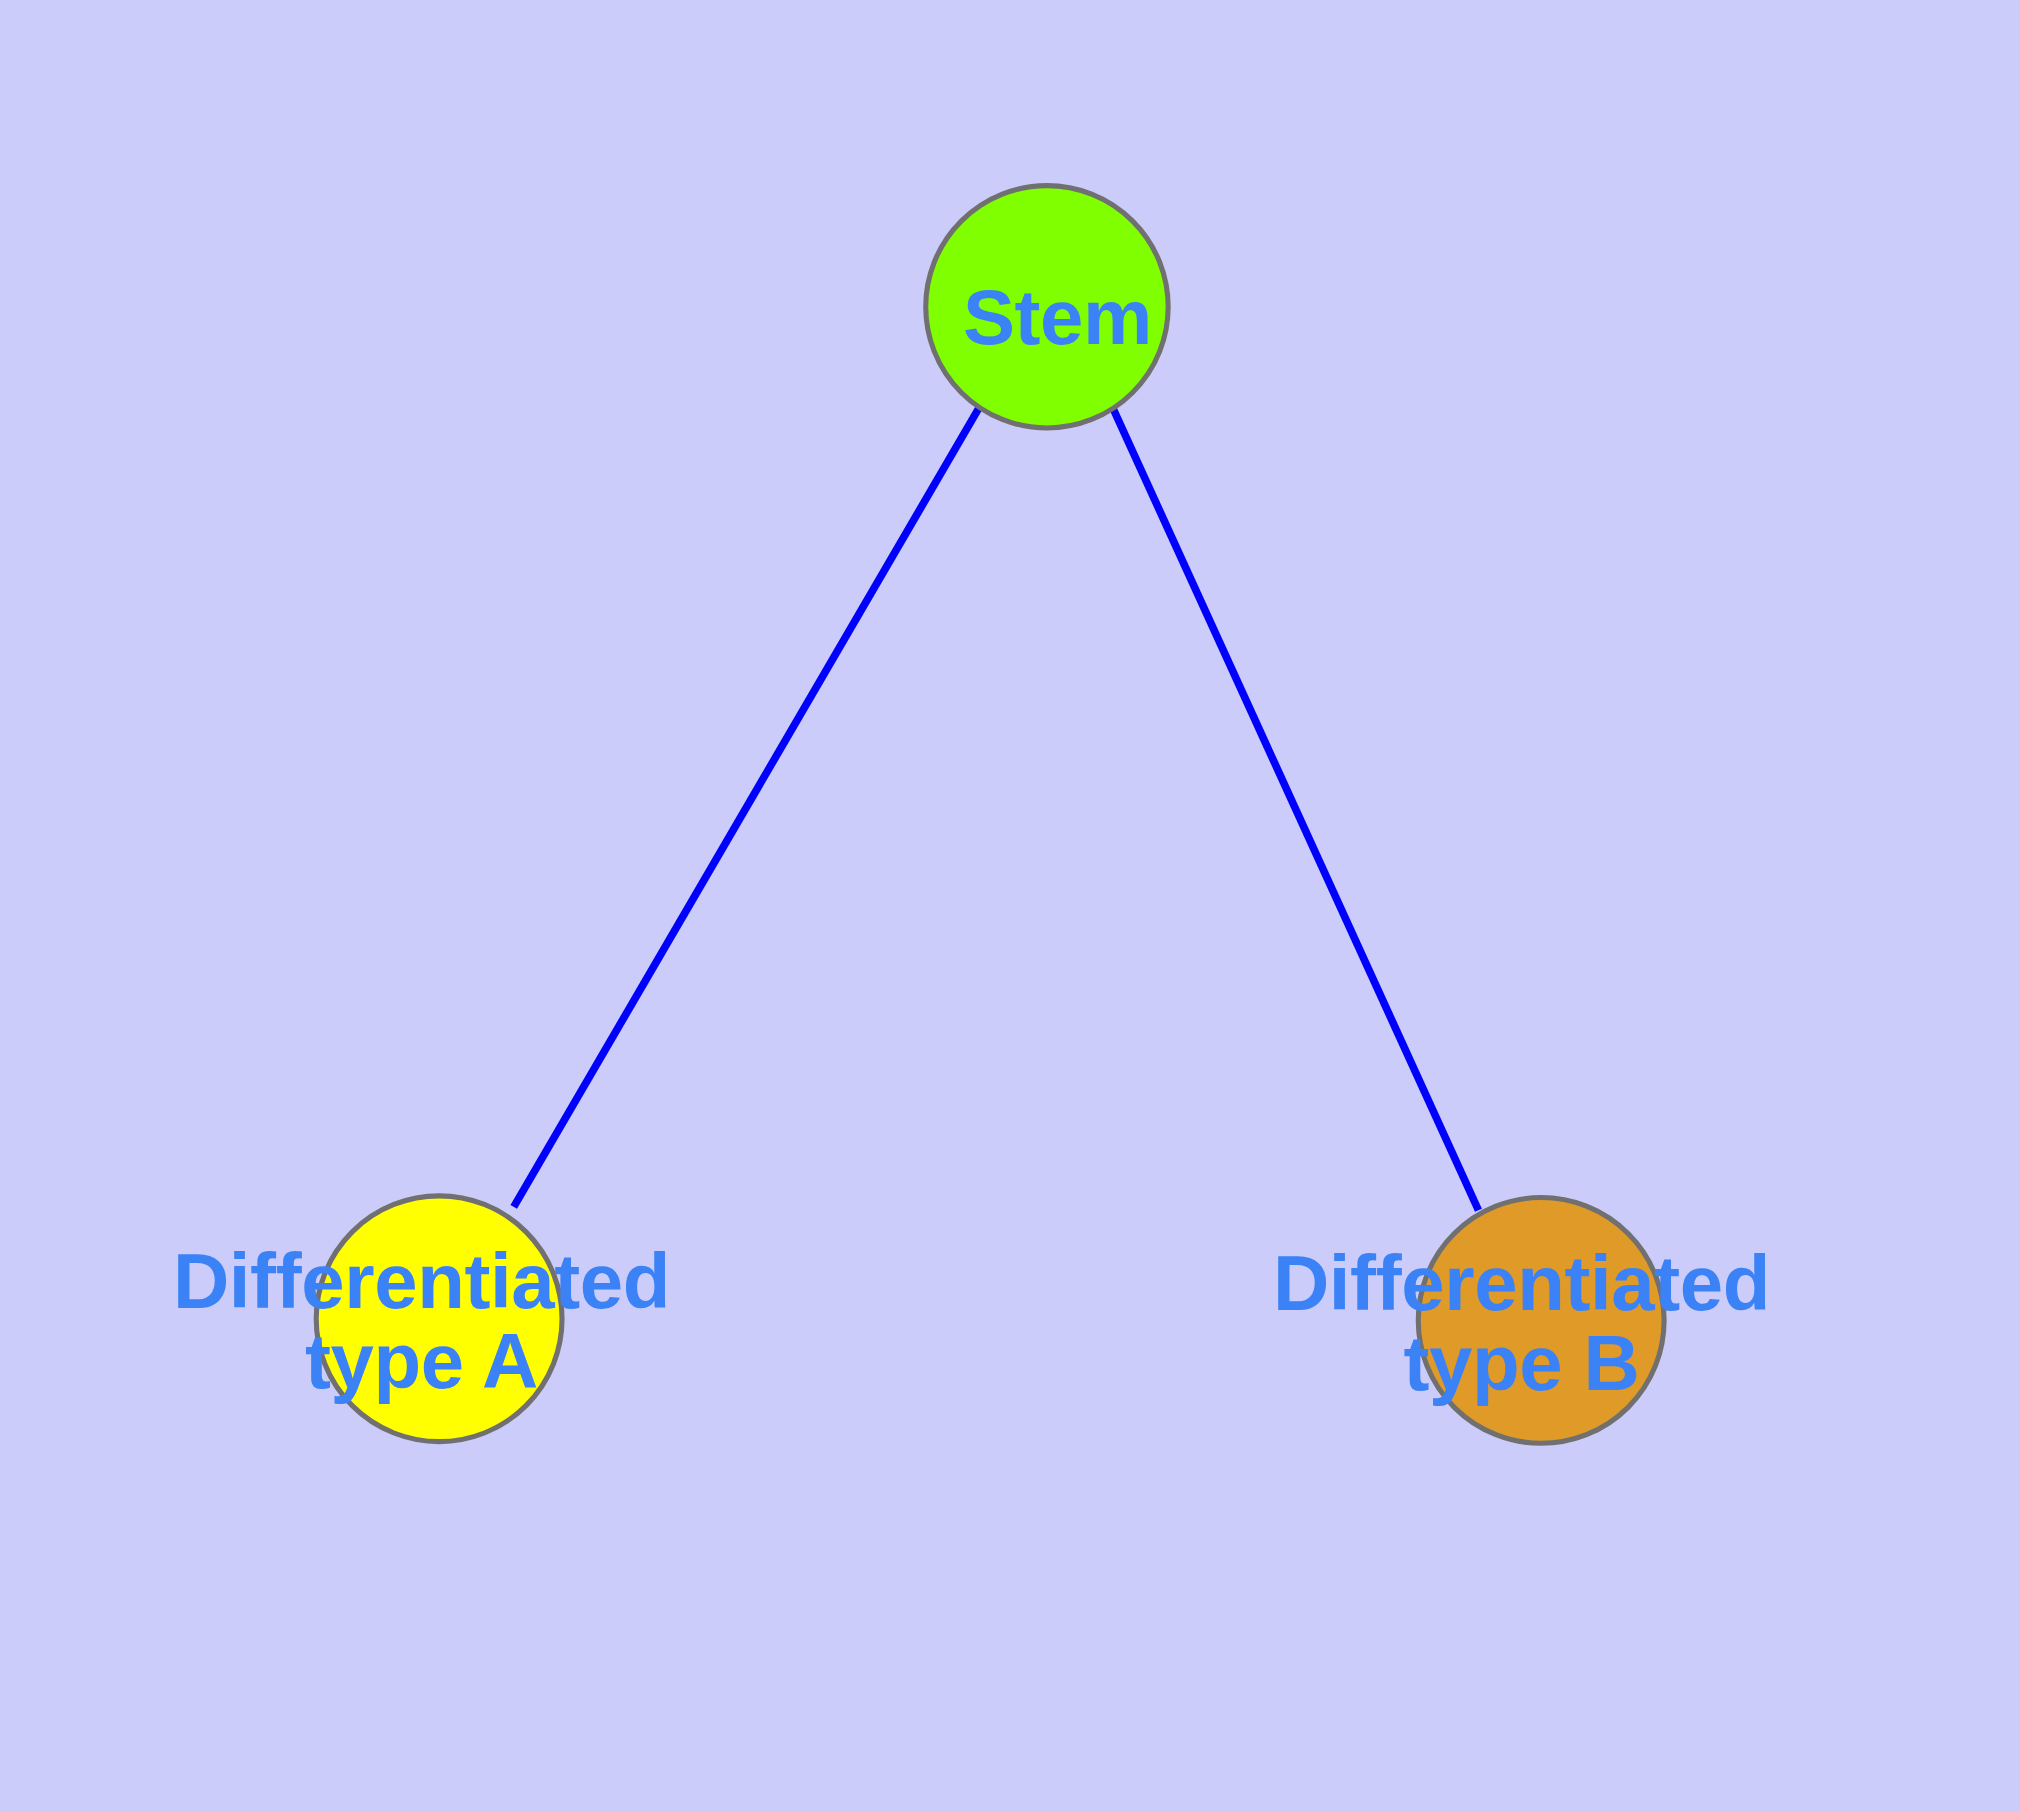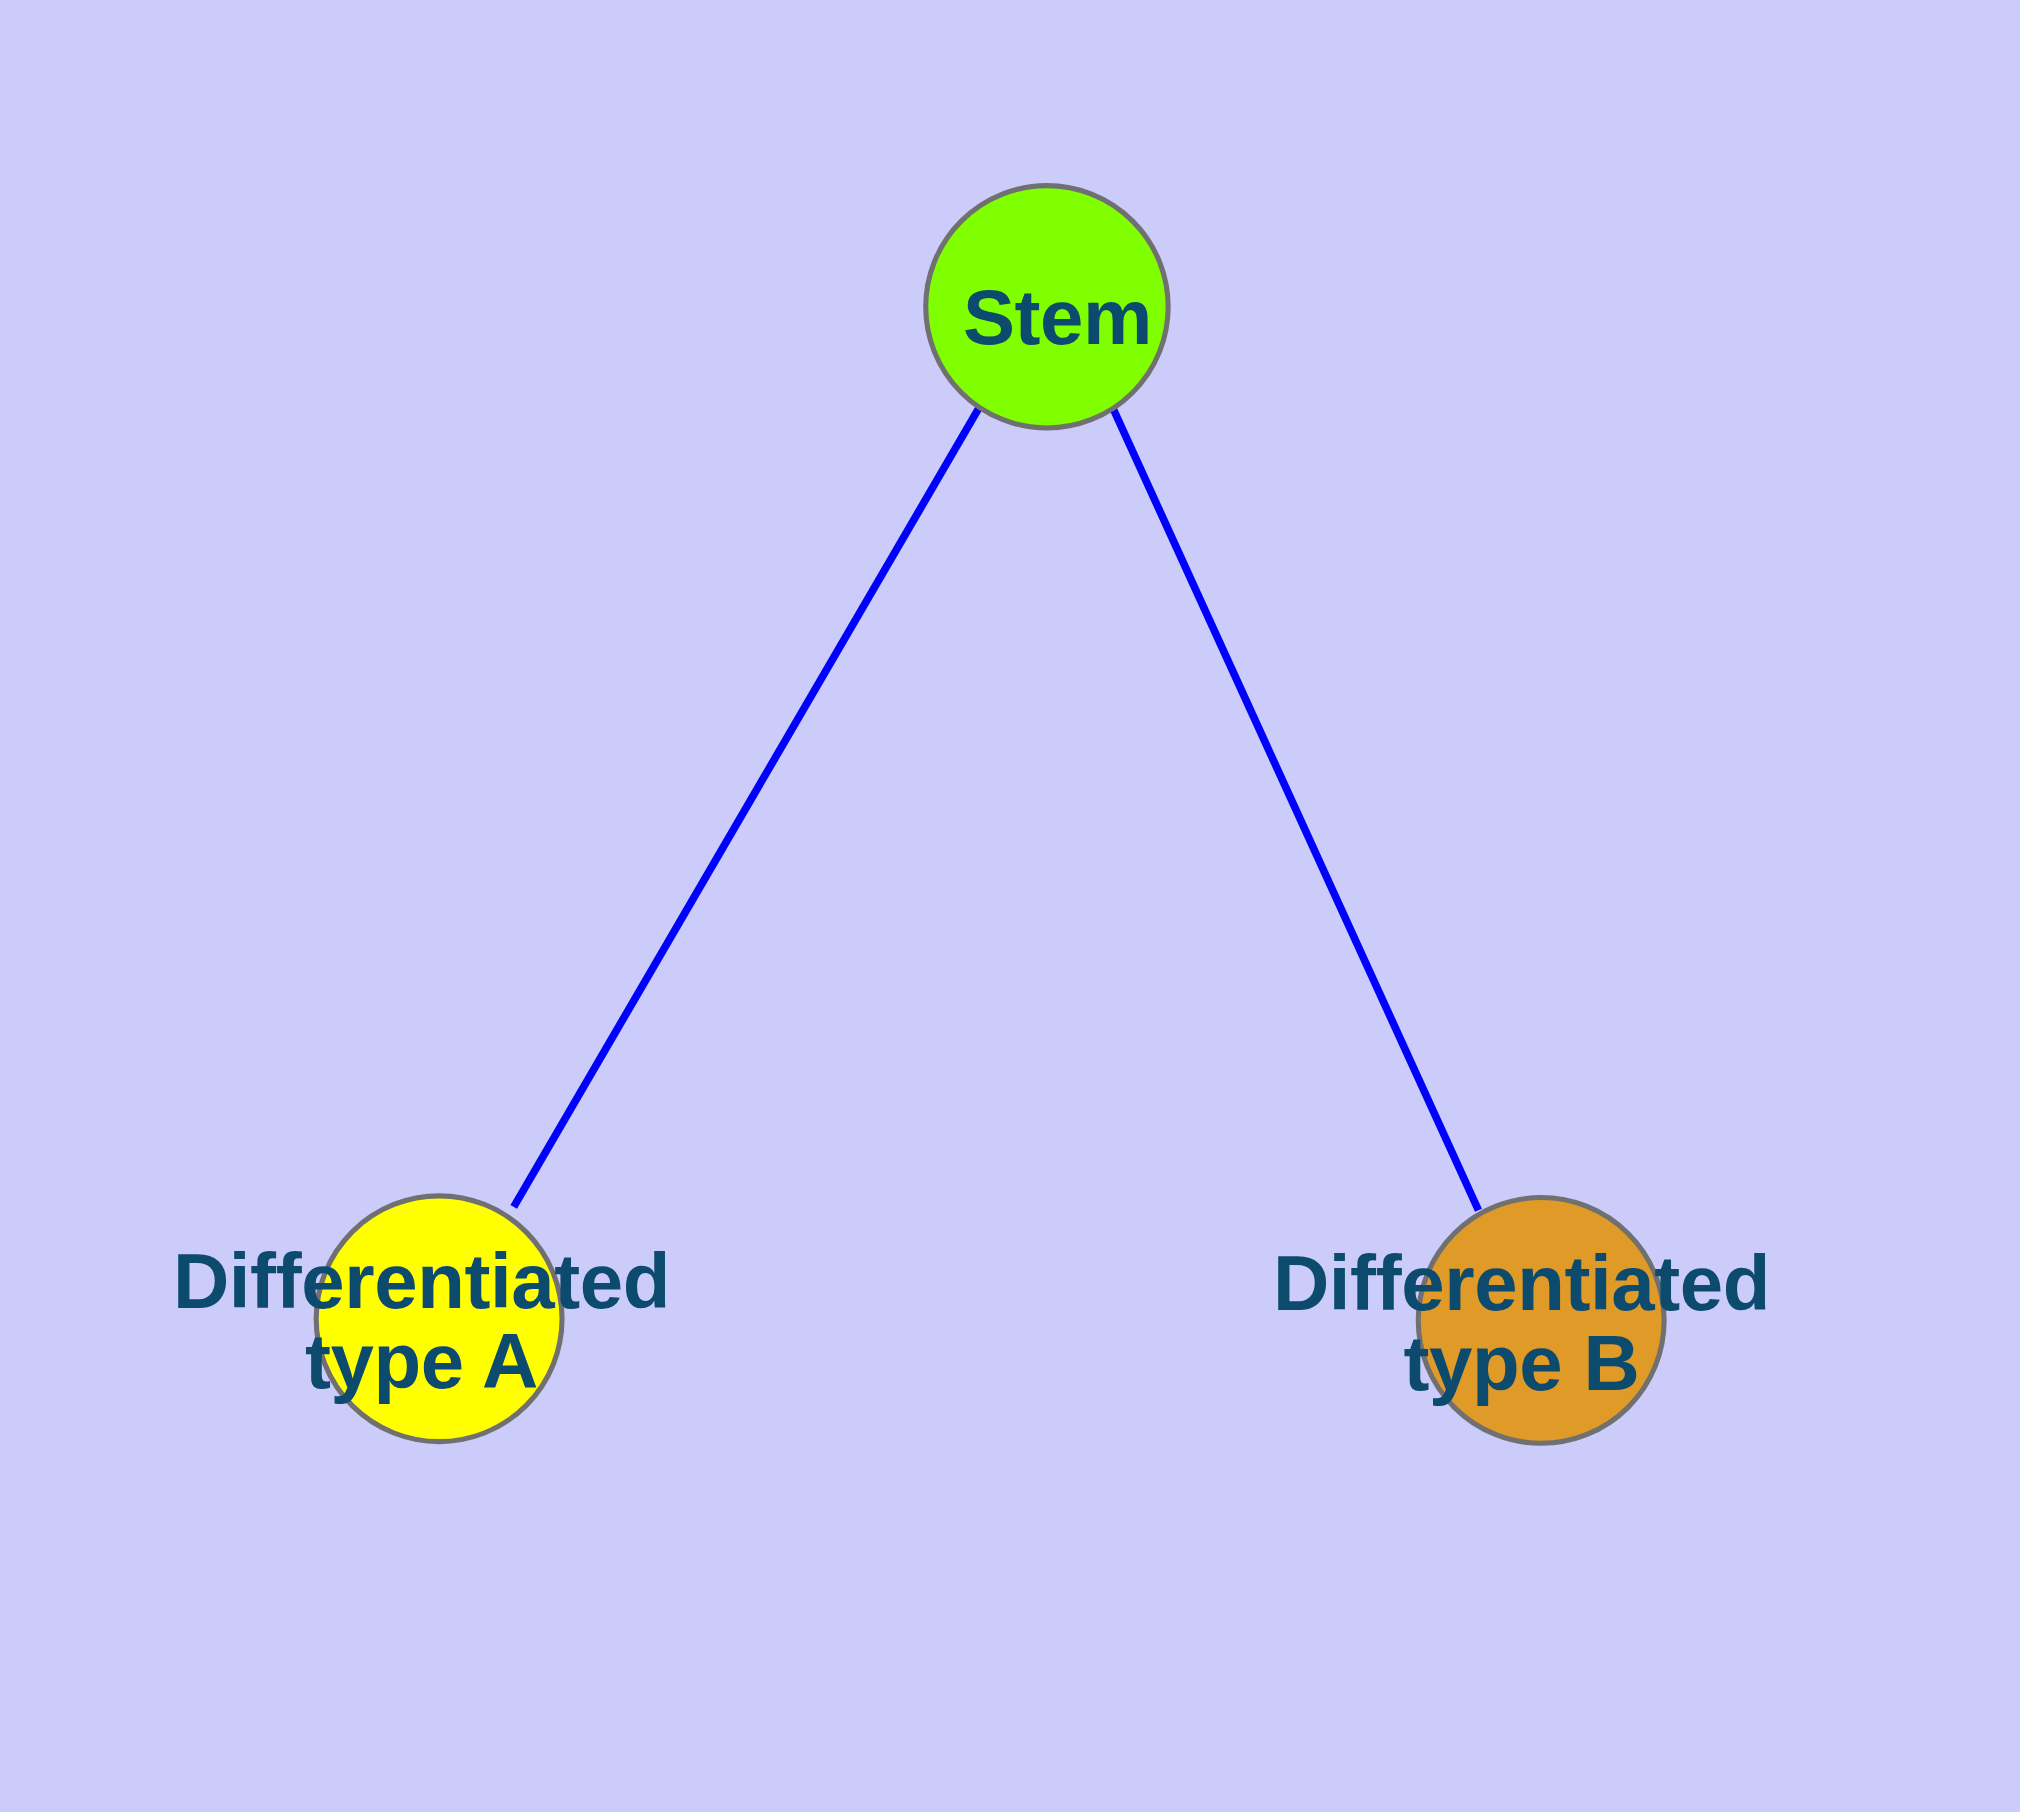--- a/index.html
+++ b/index.html
@@ -31,21 +31,21 @@
   }
   .node-circle {
     stroke-linejoin: round;
   }
   .edge-line {
     stroke-linecap: butt;
   }
   .node-label {
     position: absolute;
     text-align: center;
-    color: #0c4a6e;
+    color: #3b82f6;
     font-weight: bold;
     font-size: 78px;
     line-height: 1.02;
     white-space: pre;
     letter-spacing: -0.4px;
     -webkit-font-smoothing: antialiased;
     pointer-events: none;
   }
   .node-label .lbl-line { display: block; }
 </style>

